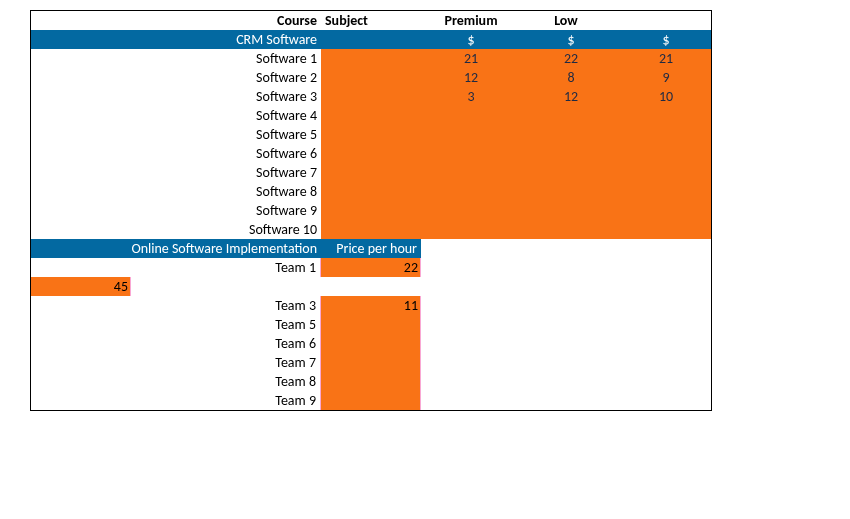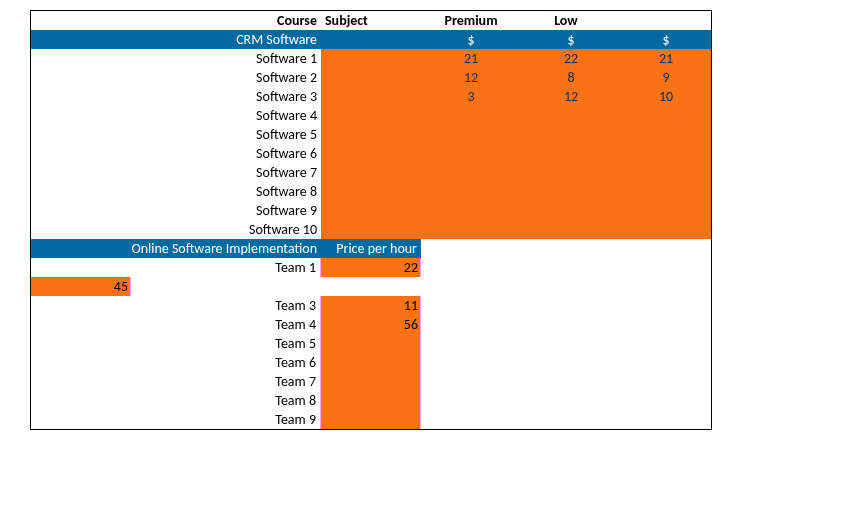--- a/index.html
+++ b/index.html
@@ -166,27 +166,20 @@
     <div class="cell cE"></div>
   </div>
   <div class="row">
     <div class="cell cA vline-right">Team 3</div>
     <div class="cell cB orange numR vline-right">11</div>
     <div class="cell cC"></div>
     <div class="cell cD"></div>
     <div class="cell cE"></div>
   </div>
   <div class="row">
-    <div class="cell cA vline-right">Team 4</div>
-    <div class="cell cB orange numR vline-right">56</div>
-    <div class="cell cC"></div>
-    <div class="cell cD"></div>
-    <div class="cell cE"></div>
-  </div>
-  <div class="row">
     <div class="cell cA vline-right">Team 5</div>
     <div class="cell cB orange numR vline-right"></div>
     <div class="cell cC"></div>
     <div class="cell cD"></div>
     <div class="cell cE"></div>
   </div>
   <div class="row">
     <div class="cell cA vline-right">Team 6</div>
     <div class="cell cB orange numR vline-right"></div>
     <div class="cell cC"></div>

